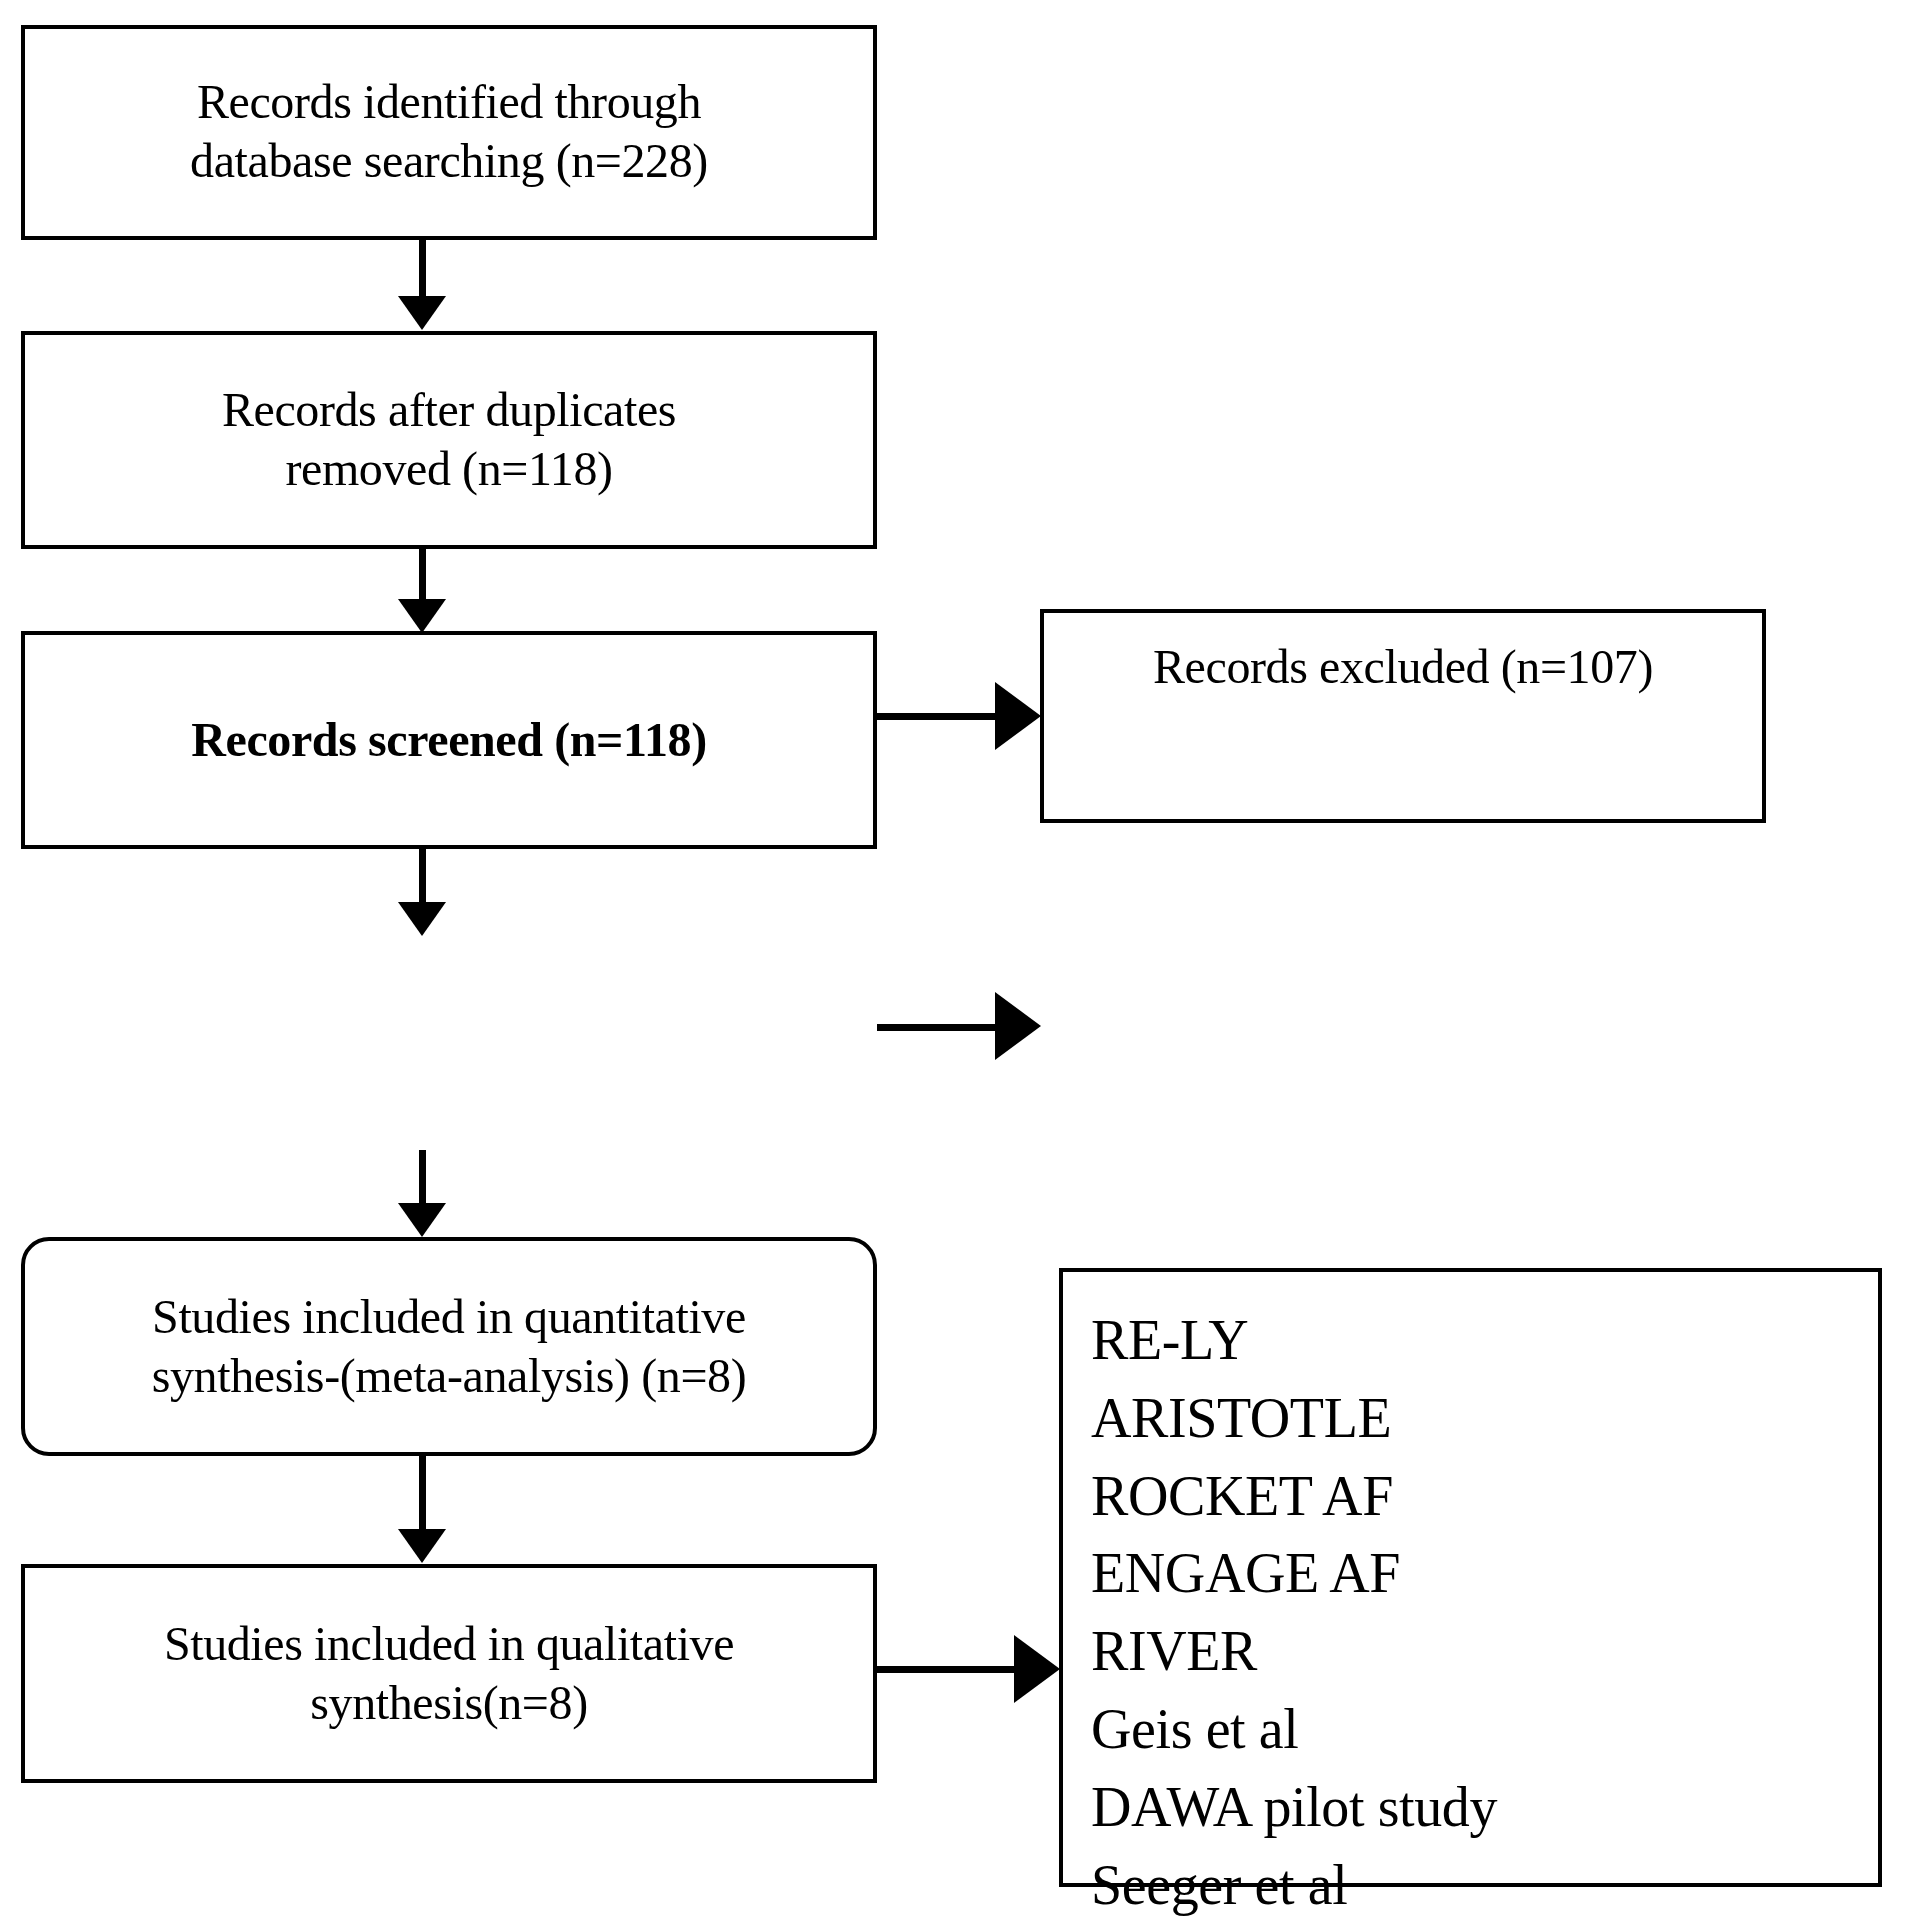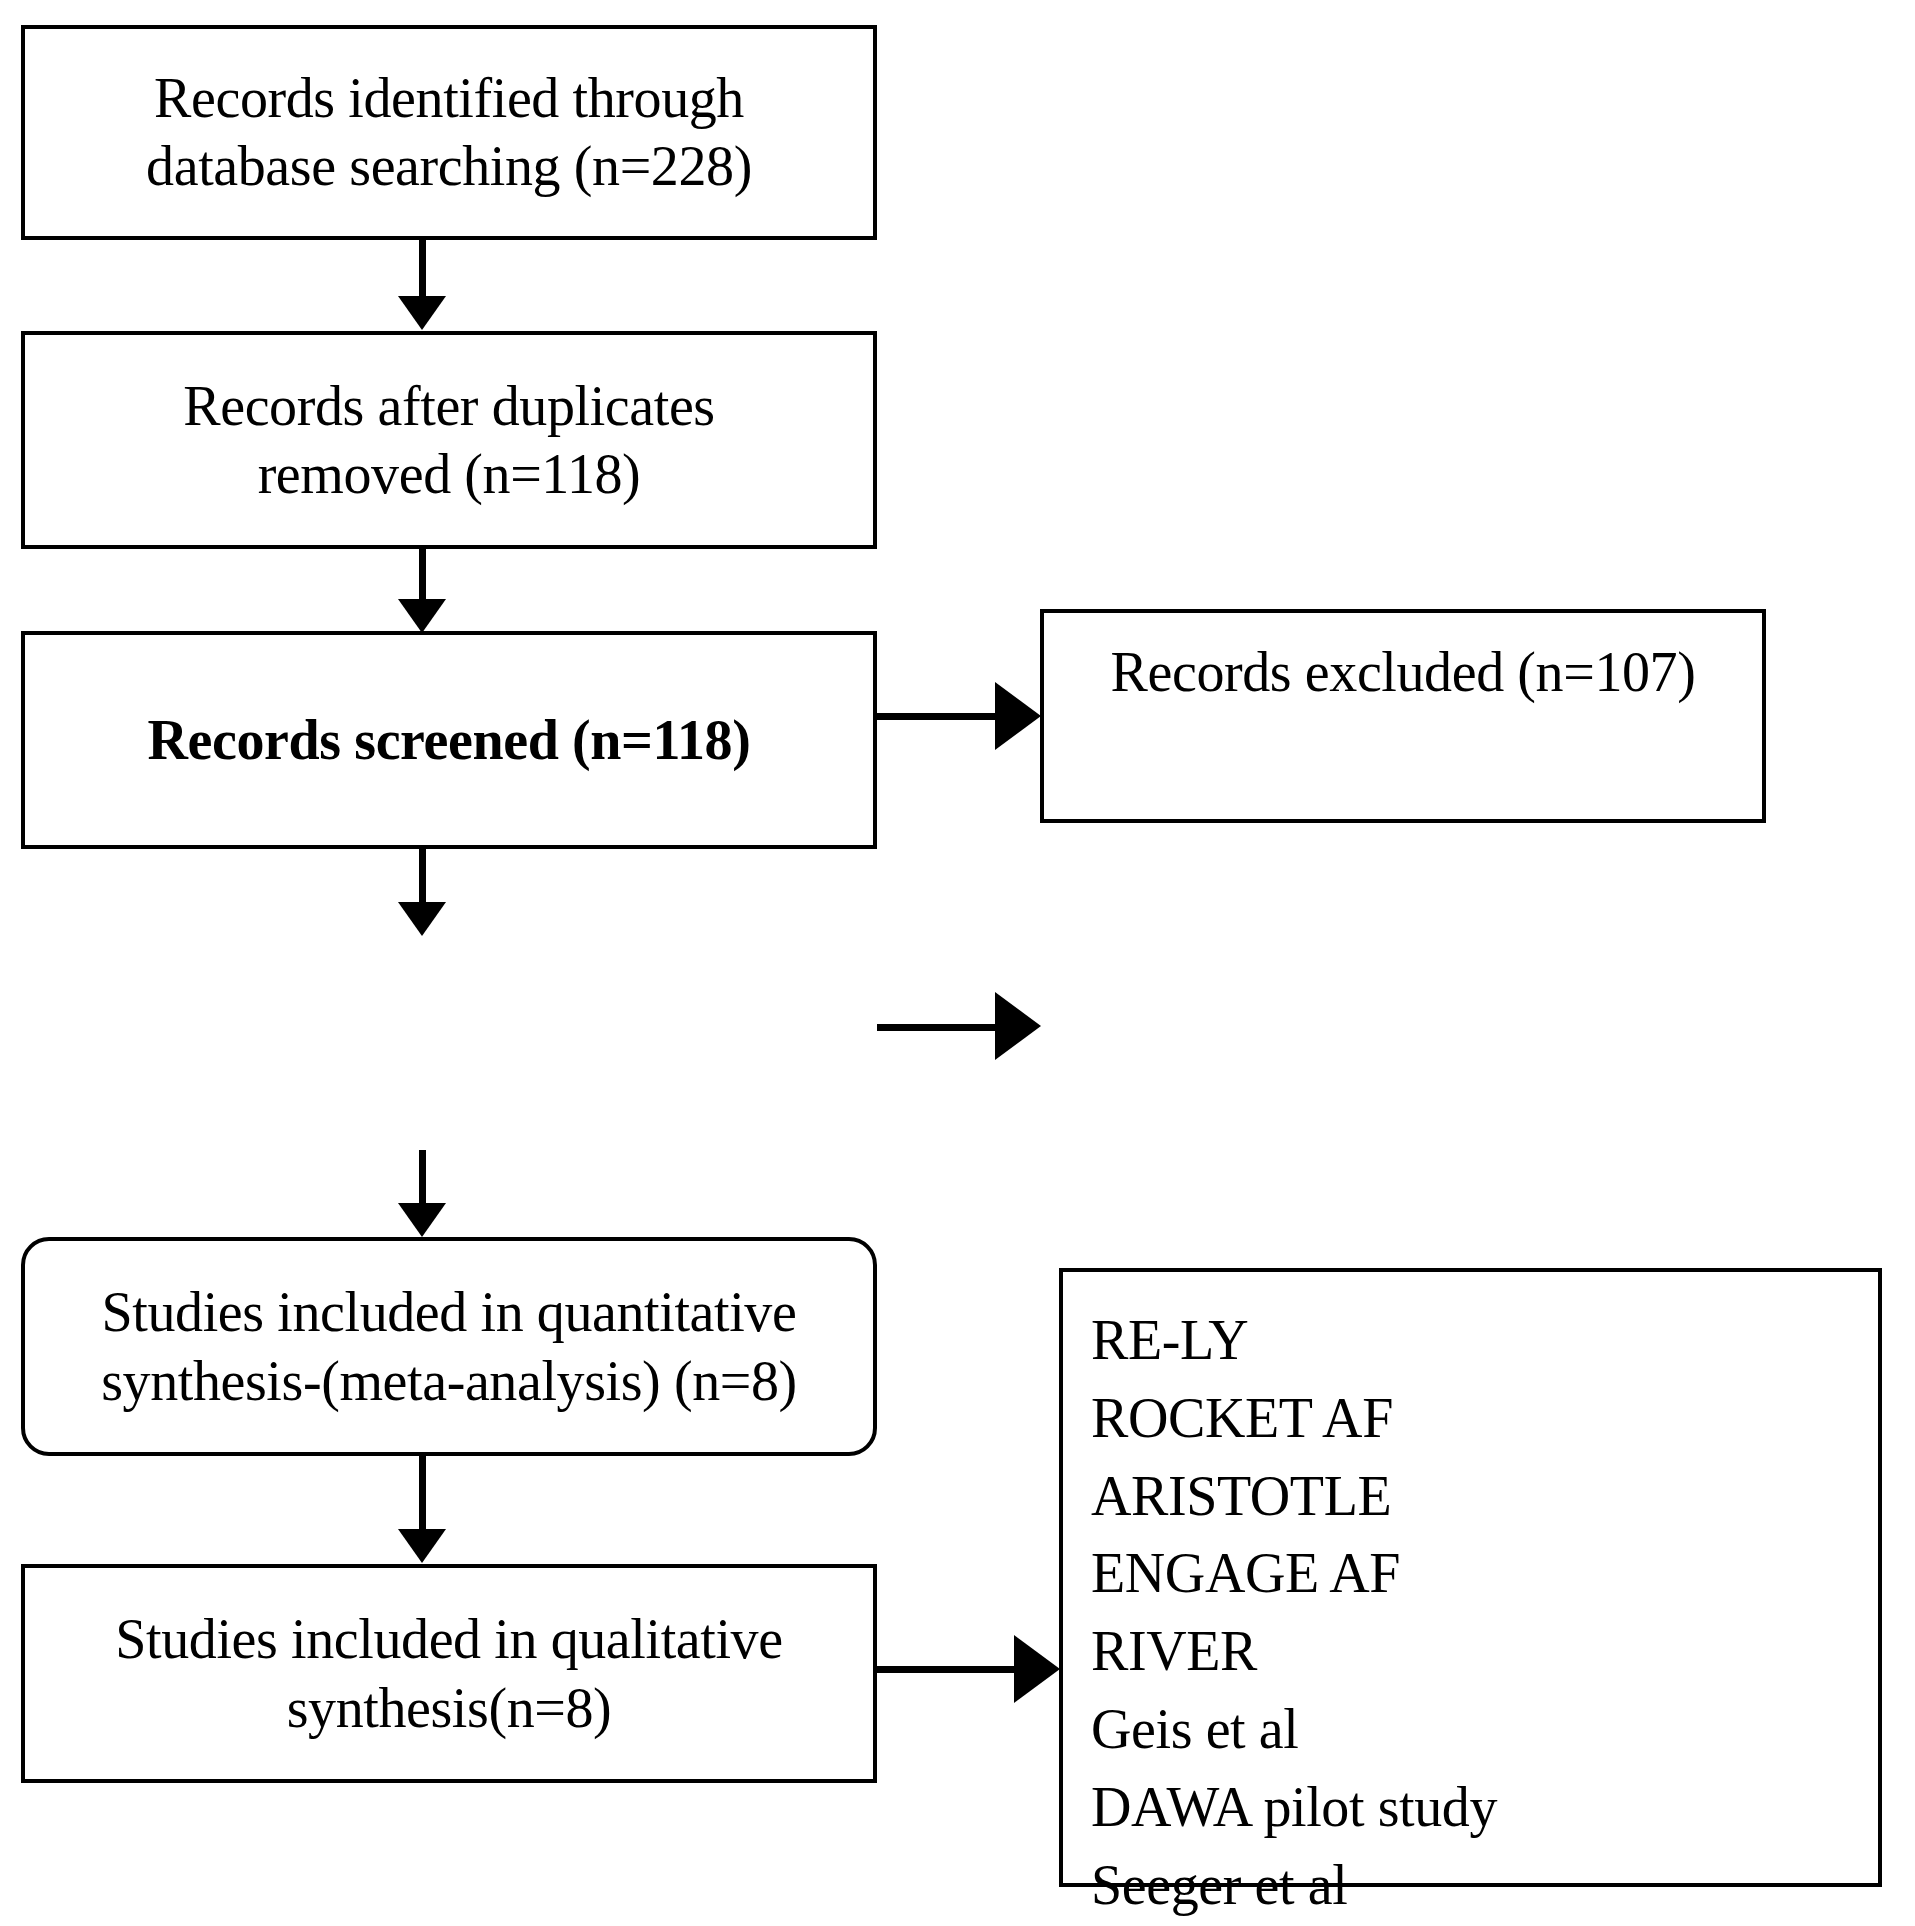--- a/index.html
+++ b/index.html
@@ -33,21 +33,21 @@
   .box.left-text {
     align-items: flex-start;
     text-align: left;
     padding-left: 28px;
   }
   .box.center-text {
     align-items: center;
     text-align: center;
   }
   .line {
-    font-size: 56px;
+    font-size: 48px;
     line-height: 1.22;
     white-space: nowrap;
     letter-spacing: -0.4px;
   }
   .list-line {
     font-size: 56px;
     line-height: 1.39;
     white-space: nowrap;
     letter-spacing: -0.4px;
   }
@@ -133,22 +133,22 @@
   <div class="box center-text" style="left:21px; top:1564px; width:856px; height:219px;">
     <div class="line">Studies included in qualitative</div>
     <div class="line">synthesis(n=8)</div>
   </div>
 
   <div class="h-line" style="left:877px; top:1666px; width:141px;"></div>
   <div class="arrow-right" style="left:1014px; top:1635px;"></div>
 
   <div class="box left-text" style="left:1059px; top:1268px; width:823px; height:619px; justify-content:flex-start; padding-top:30px;">
     <div class="list-line">RE-LY</div>
+    <div class="list-line">ARISTOTLE</div>
     <div class="list-line">ROCKET AF</div>
-    <div class="list-line">ARISTOTLE</div>
     <div class="list-line">ENGAGE AF</div>
     <div class="list-line">RIVER</div>
     <div class="list-line">Geis et al</div>
     <div class="list-line">DAWA pilot study</div>
     <div class="list-line">Seeger et al</div>
   </div>
 
 </div>
 
 

